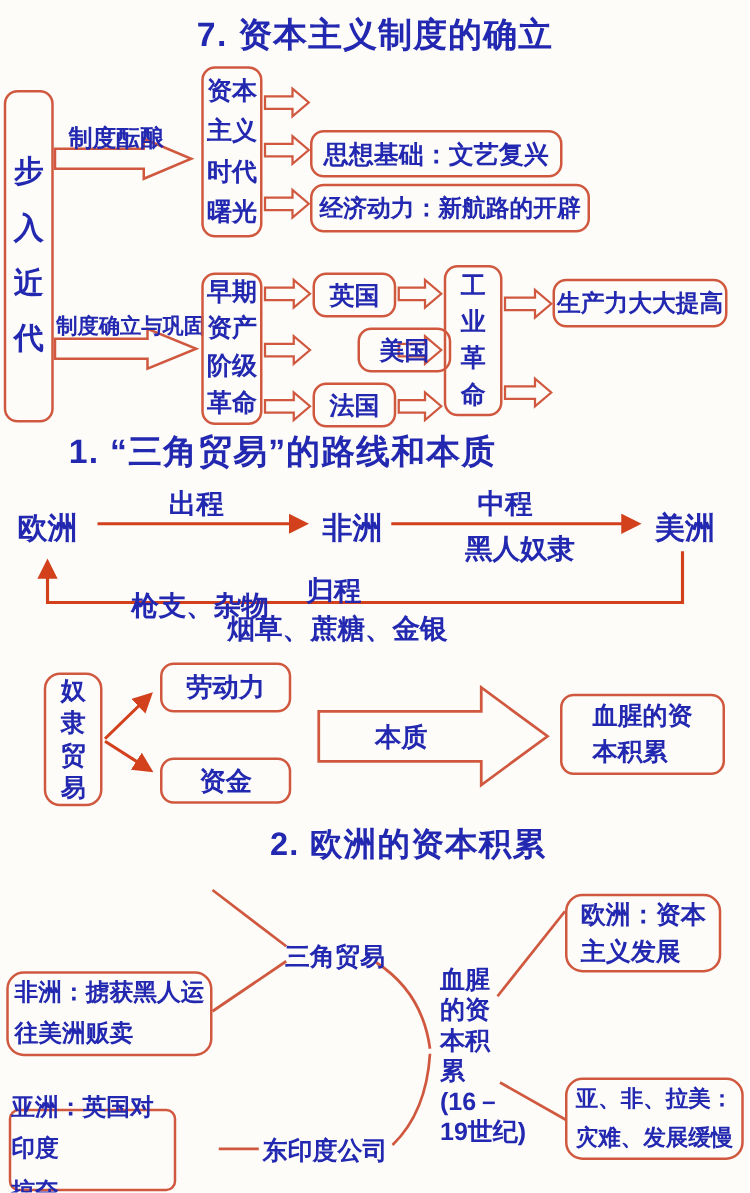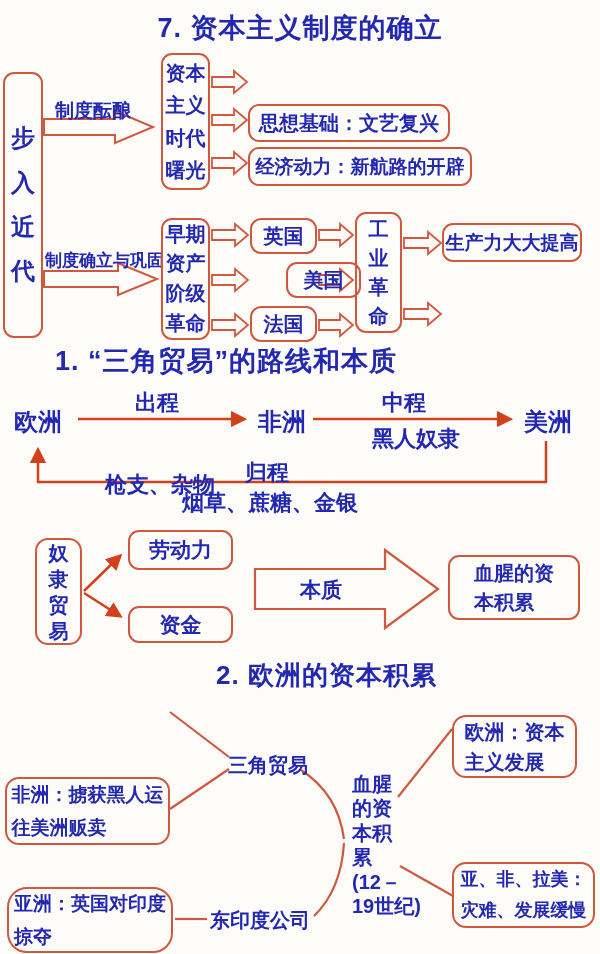--- a/index.html
+++ b/index.html
@@ -112,28 +112,28 @@
 易</div>
   <div class="box" style="left:128px;top:530px;width:105px;height:40px;font-size:21px;">劳动力</div>
   <div class="box" style="left:128px;top:606px;width:105px;height:37px;font-size:21px;">资金</div>
   <div class="lbl" style="left:300px;top:576px;font-size:21px;">本质</div>
   <div class="box" style="left:448px;top:555px;width:132px;height:65px;font-size:20px;line-height:1.45;">血腥的资
 本积累</div>
 
   <div class="lbl h2" style="left:216px;top:658px;">2. 欧洲的资本积累</div>
   <div class="box" style="left:5px;top:777px;width:165px;height:68px;font-size:19px;line-height:1.75;border-radius:14px;">非洲：掳获黑人运
 往美洲贩卖</div>
-  <div class="box" style="left:7px;top:887px;width:166px;height:66px;font-size:19px;line-height:1.75;border-radius:20px;">亚洲：英国对印度
+  <div class="box" style="left:7px;top:887px;width:134px;height:66px;font-size:19px;line-height:1.75;border-radius:8px;">亚洲：英国对印度
 掠夺</div>
   <div class="lbl" style="left:228px;top:752px;font-size:20px;">三角贸易</div>
   <div class="lbl" style="left:210px;top:907px;font-size:20px;">东印度公司</div>
   <div class="lbl" style="left:352px;top:772px;font-size:20px;line-height:1.22;text-align:left;">血腥
 的资
 本积
 累
-(12－
+(16－
 19世纪)</div>
   <div class="box" style="left:452px;top:715px;width:125px;height:63px;font-size:20px;line-height:1.5;border-radius:14px;">欧洲：资本
 主义发展</div>
   <div class="box" style="left:452px;top:862px;width:143px;height:66px;font-size:18px;line-height:1.75;border-radius:14px;">亚、非、拉美：
 灾难、发展缓慢</div>
 
 </div>
 
 </body></html>

